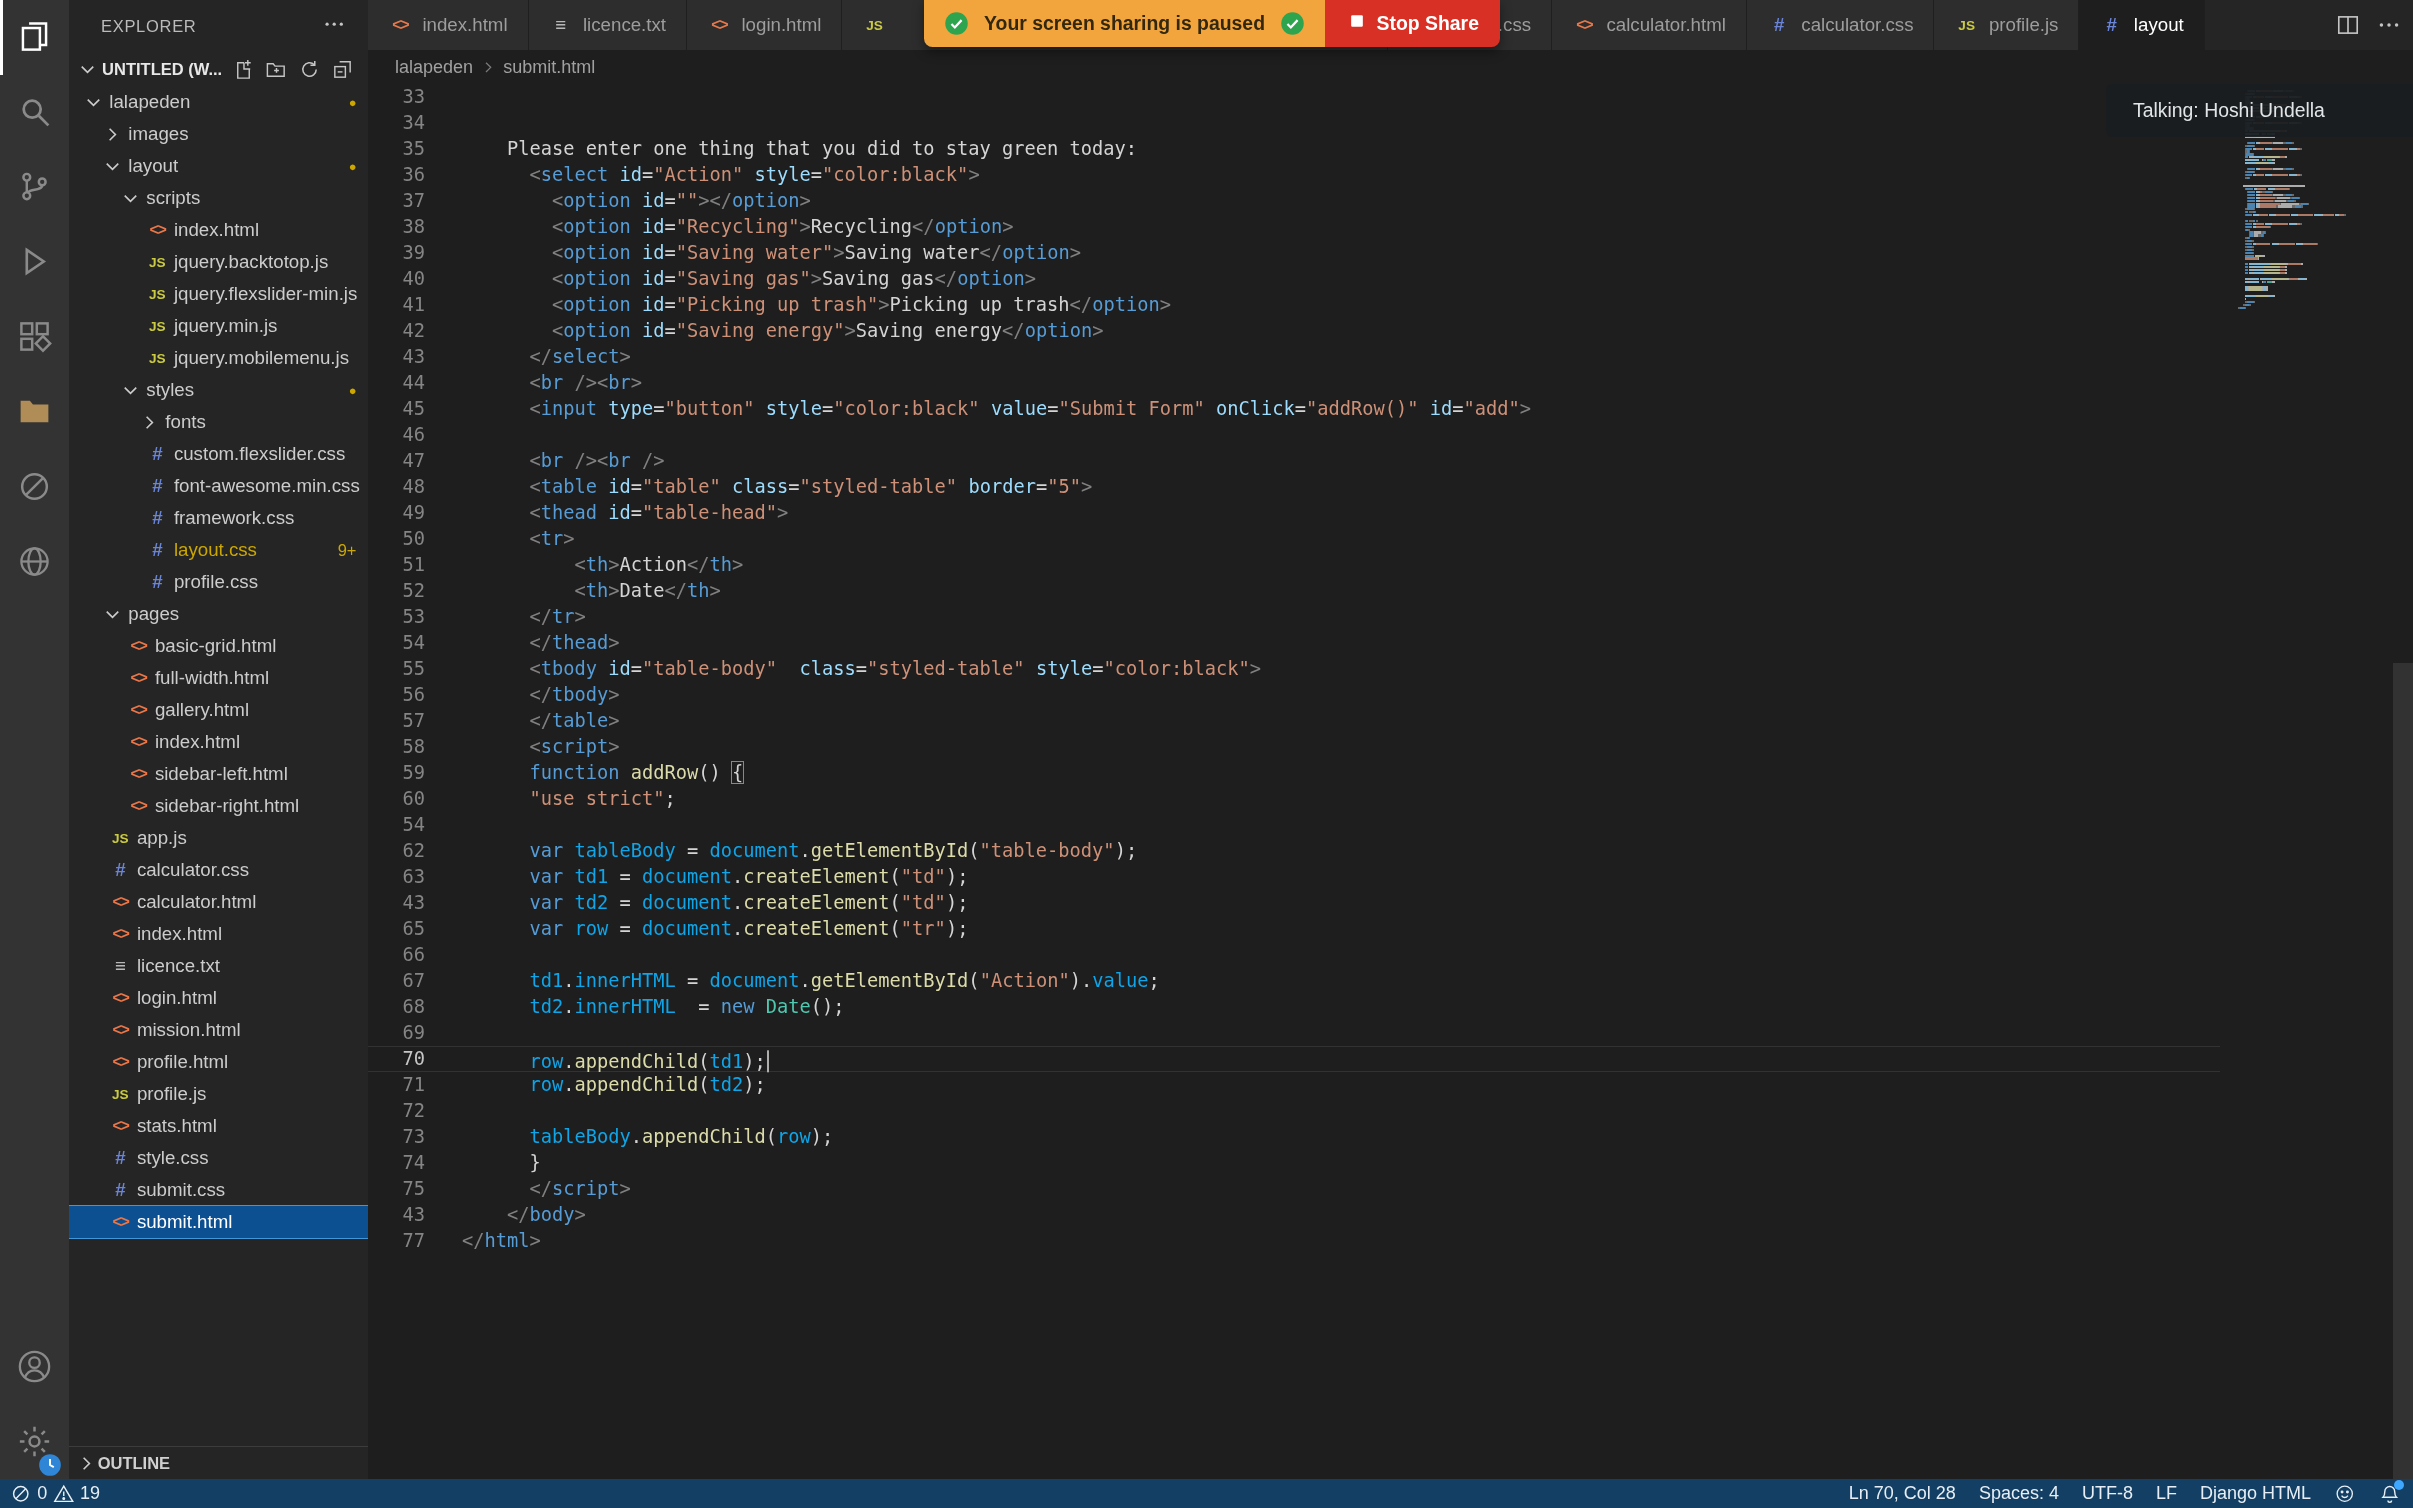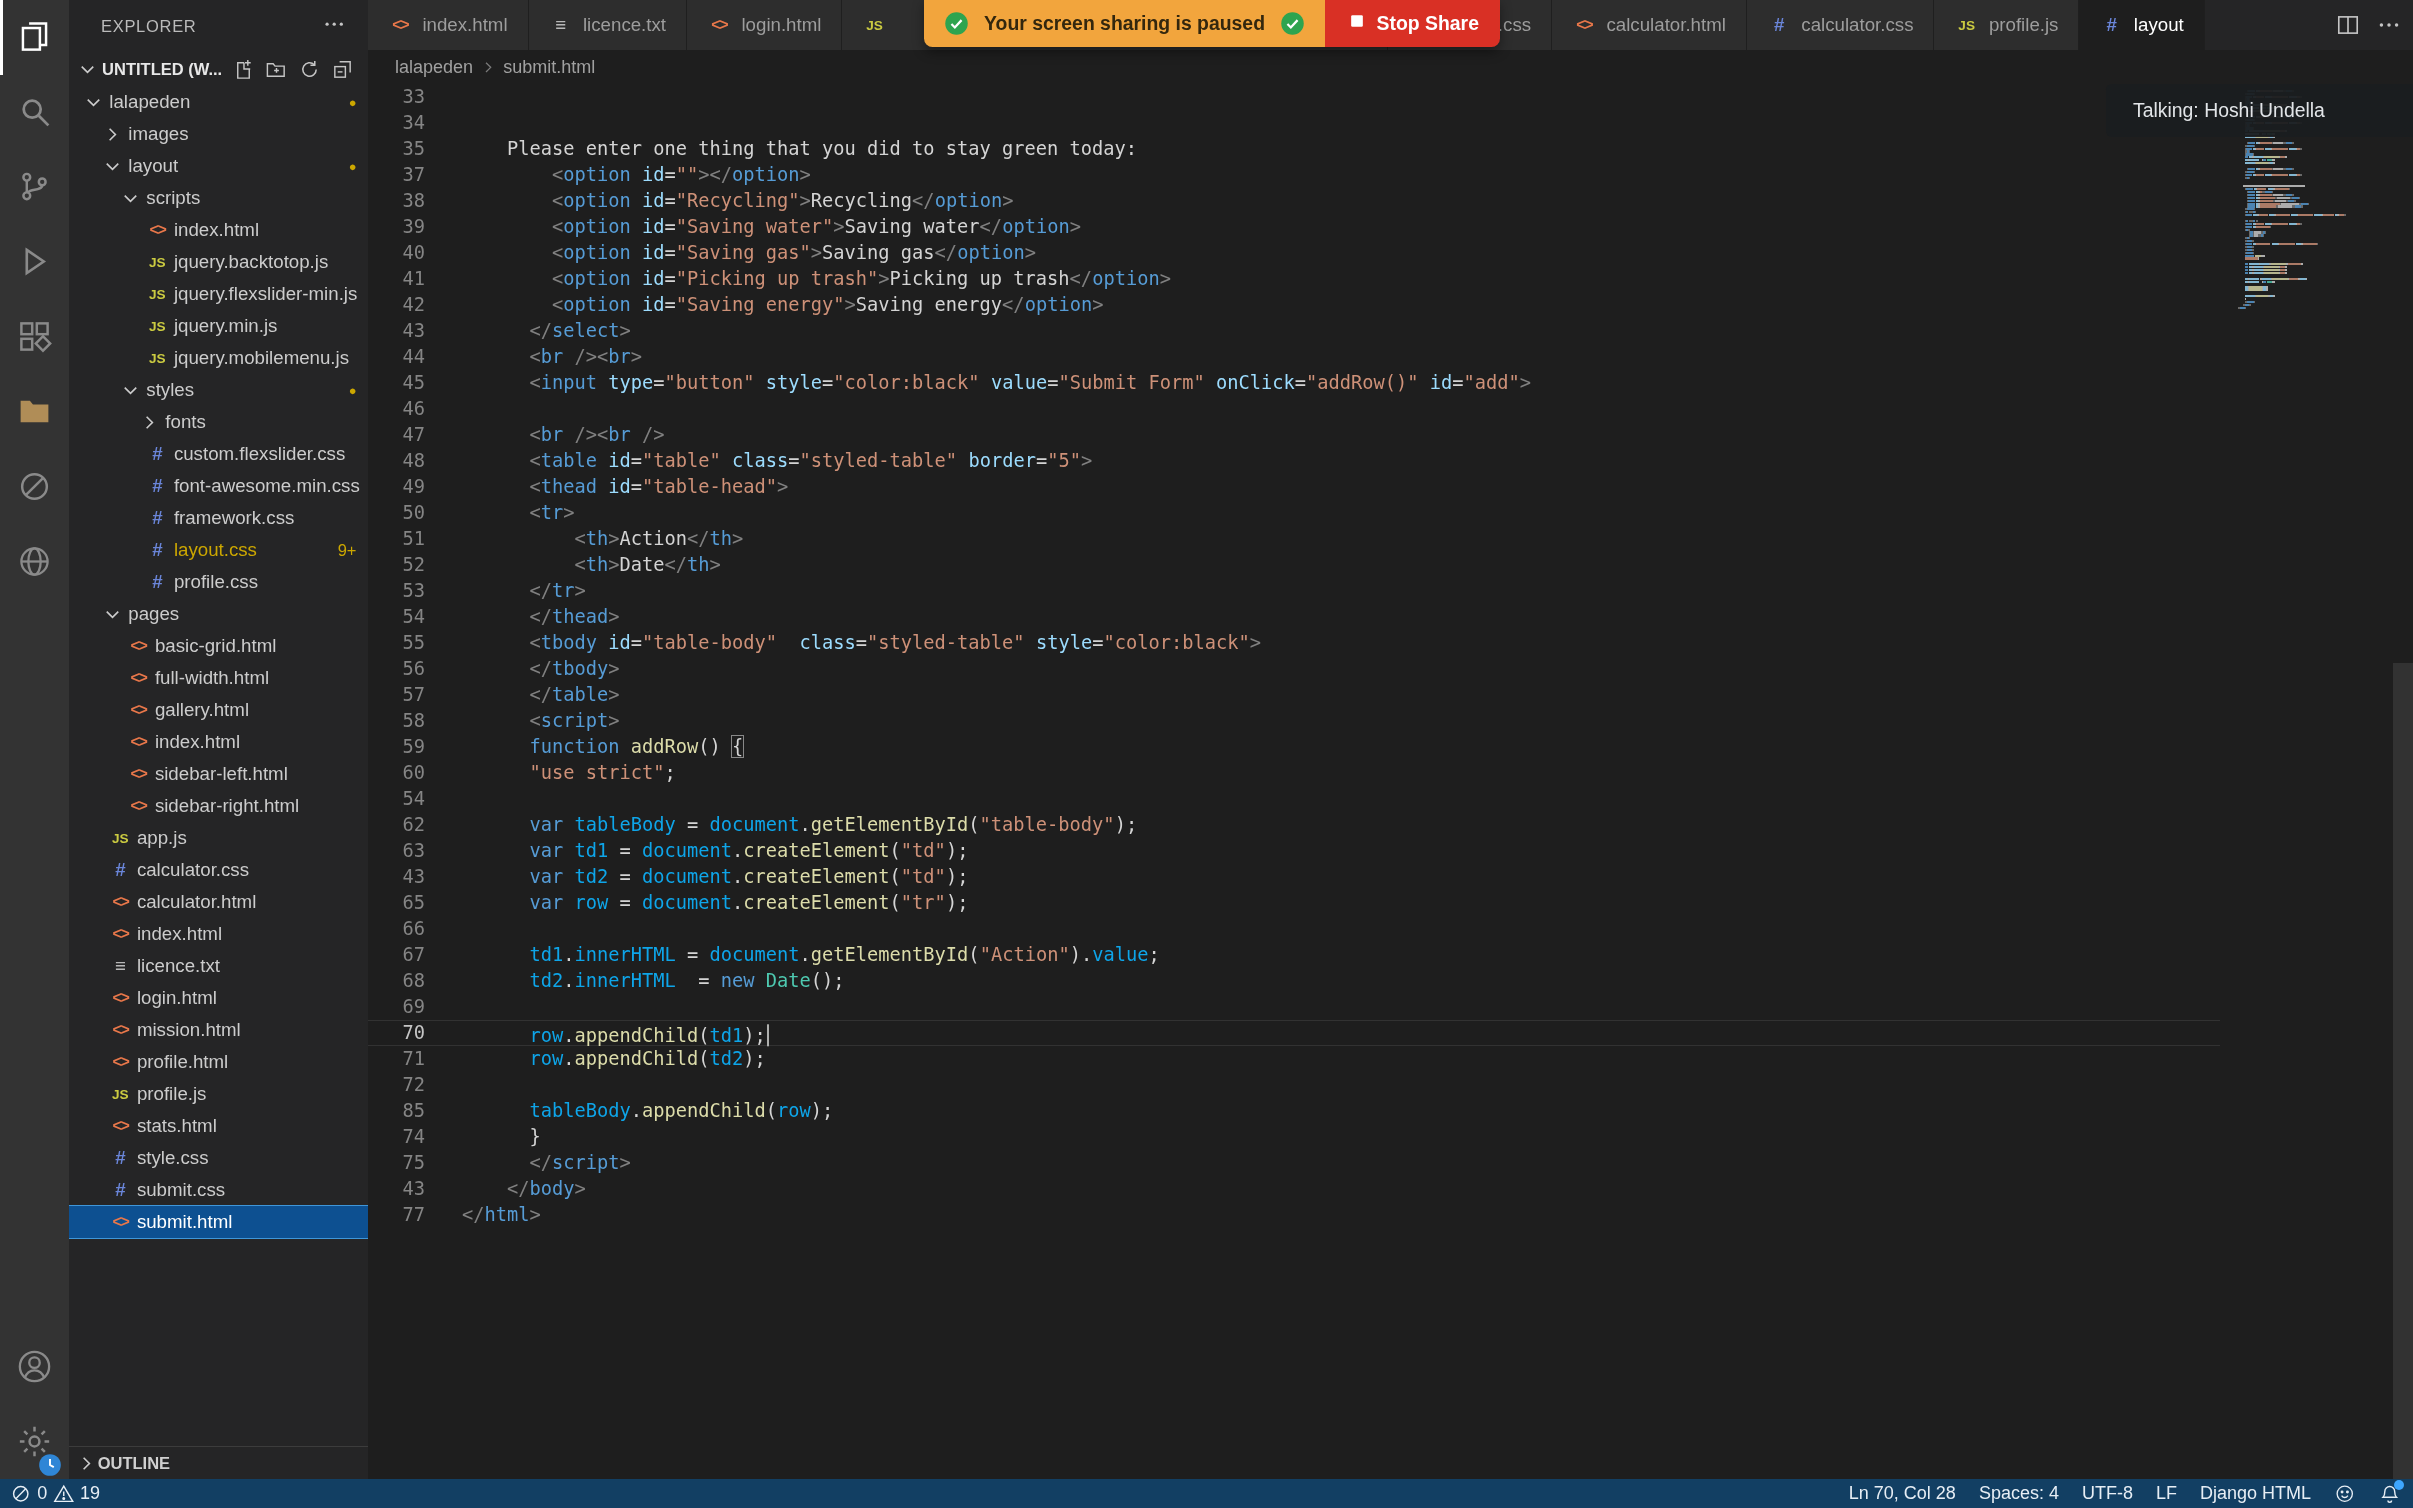--- a/index.html
+++ b/index.html
@@ -534,20 +534,24 @@
             </div>
             <div class="cline">
               <span class="gutter">34</span>
               <span class="content"></span>
             </div>
             <div class="cline">
               <span class="gutter">35</span>
               <span class="content"><span class="tk-txt">    Please enter one thing that you did to stay green today:</span></span>
             </div>
             <div class="cline">
+              <span class="gutter">36</span>
+              <span class="content"><span class="tk-pun">      &lt;</span><span class="tk-tag">select</span><span class="tk-attr"> id</span><span class="tk-op">=</span><span class="tk-str">"Action"</span><span class="tk-attr"> style</span><span class="tk-op">=</span><span class="tk-str">"color:black"</span><span class="tk-pun">&gt;</span></span>
+            </div>
+            <div class="cline">
               <span class="gutter">37</span>
               <span class="content"><span class="tk-pun">        &lt;</span><span class="tk-tag">option</span><span class="tk-attr"> id</span><span class="tk-op">=</span><span class="tk-str">""</span><span class="tk-pun">&gt;&lt;/</span><span class="tk-tag">option</span><span class="tk-pun">&gt;</span></span>
             </div>
             <div class="cline">
               <span class="gutter">38</span>
               <span class="content"><span class="tk-pun">        &lt;</span><span class="tk-tag">option</span><span class="tk-attr"> id</span><span class="tk-op">=</span><span class="tk-str">"Recycling"</span><span class="tk-pun">&gt;</span><span class="tk-txt">Recycling</span><span class="tk-pun">&lt;/</span><span class="tk-tag">option</span><span class="tk-pun">&gt;</span></span>
             </div>
             <div class="cline">
               <span class="gutter">39</span>
               <span class="content"><span class="tk-pun">        &lt;</span><span class="tk-tag">option</span><span class="tk-attr"> id</span><span class="tk-op">=</span><span class="tk-str">"Saving water"</span><span class="tk-pun">&gt;</span><span class="tk-txt">Saving water</span><span class="tk-pun">&lt;/</span><span class="tk-tag">option</span><span class="tk-pun">&gt;</span></span>
@@ -678,21 +682,21 @@
             </div>
             <div class="cline">
               <span class="gutter">71</span>
               <span class="content"><span class="tk-var">      row</span><span class="tk-op">.</span><span class="tk-fn">appendChild</span><span class="tk-op">(</span><span class="tk-var">td2</span><span class="tk-op">);</span></span>
             </div>
             <div class="cline">
               <span class="gutter">72</span>
               <span class="content"></span>
             </div>
             <div class="cline">
-              <span class="gutter">85</span>
+              <span class="gutter">73</span>
               <span class="content"><span class="tk-var">      tableBody</span><span class="tk-op">.</span><span class="tk-fn">appendChild</span><span class="tk-op">(</span><span class="tk-var">row</span><span class="tk-op">);</span></span>
             </div>
             <div class="cline">
               <span class="gutter">74</span>
               <span class="content"><span class="tk-op">      }</span></span>
             </div>
             <div class="cline">
               <span class="gutter">75</span>
               <span class="content"><span class="tk-pun">      &lt;/</span><span class="tk-tag">script</span><span class="tk-pun">&gt;</span></span>
             </div>

